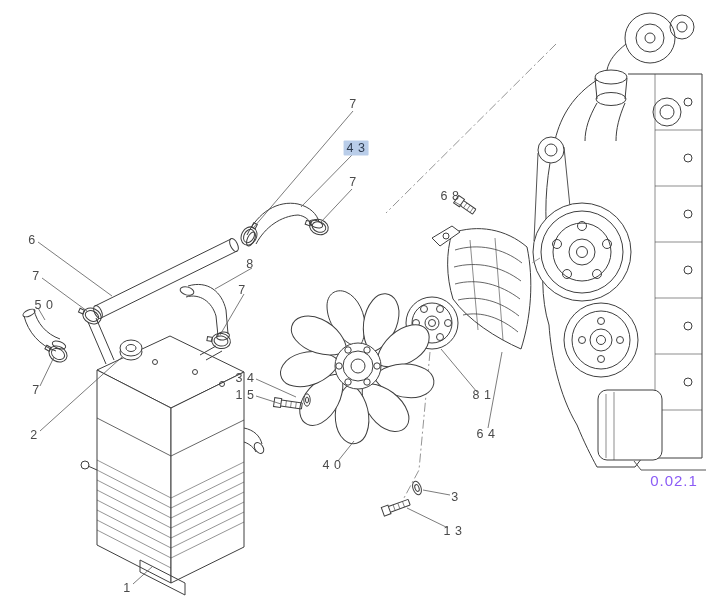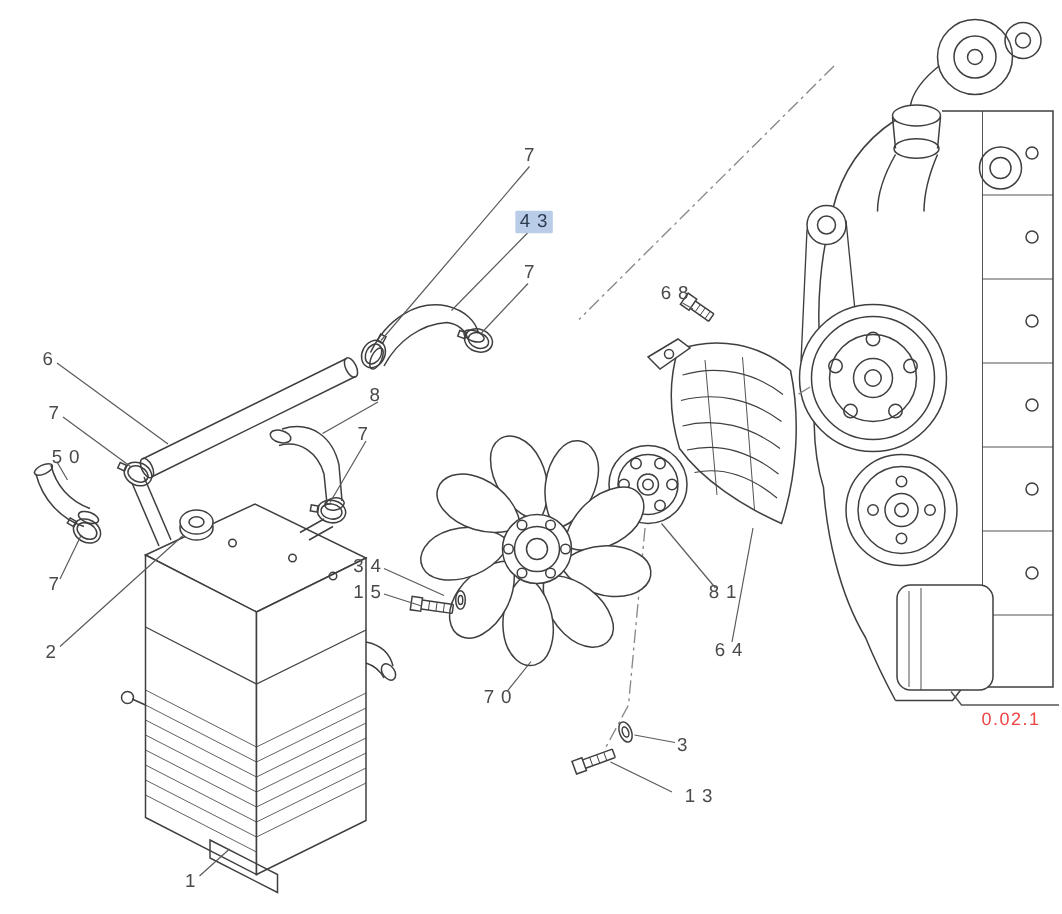--- a/index.html
+++ b/index.html
@@ -9,21 +9,21 @@
   }
   .stage svg{position:absolute;left:0;top:0;}
   .label{
     position:absolute;transform:translate(-50%,-50%);
     font-size:12.5px;color:#4a4a4a;letter-spacing:.5px;white-space:nowrap;
     padding:0 3px;line-height:15px;cursor:pointer;user-select:none;
   }
   .label.highlight{background:#b9cde9;color:#2e3c50;border-radius:1px;text-align:right;}
   .ref-label{
     position:absolute;transform:translate(-50%,0);
-    font-size:12px;color:#ef4444;letter-spacing:1px;white-space:nowrap;
+    font-size:15px;color:#8b5cf6;letter-spacing:1px;white-space:nowrap;
   }
 </style>
 </head>
 <body>
 
 <div class="stage">
 
 <svg width="708" height="609" viewBox="0 0 708 609">
   <defs>
     <path id="blade" d="M -6,-21 C -20,-28 -31,-44 -31,-60 C -31,-72 -22,-78 -12,-74 C 0,-69 8,-52 7,-36 C 6.5,-29 4,-23 2,-20 Z" fill="#ffffff" stroke="#3f3f3f" stroke-width="1"></path>
@@ -295,22 +295,22 @@
 <div class="label" style="left:450px;top:196px">6 8</div>
 <div class="label" style="left:32px;top:240px">6</div>
 <div class="label" style="left:36px;top:276px">7</div>
 <div class="label" style="left:250px;top:264px">8</div>
 <div class="label" style="left:242px;top:290px">7</div>
 <div class="label" style="left:44px;top:305px">5 0</div>
 <div class="label" style="left:36px;top:390px">7</div>
 <div class="label" style="left:34px;top:435px">2</div>
 <div class="label" style="left:245px;top:378px">3 4</div>
 <div class="label" style="left:245px;top:395px">1 5</div>
-<div class="label" style="left:332px;top:465px">7 0</div>
+<div class="label" style="left:332px;top:465px">4 0</div>
 <div class="label" style="left:482px;top:395px">8 1</div>
 <div class="label" style="left:486px;top:434px">6 4</div>
 <div class="label" style="left:455px;top:497px">3</div>
-<div class="label" style="left:466px;top:531px">1 3</div>
+<div class="label" style="left:453px;top:531px">1 3</div>
 <div class="label" style="left:127px;top:588px">1</div>
 
 <div class="ref-label" style="left:674px;top:472px">0.02.1</div>
 
 </div>
 
 </body></html>

